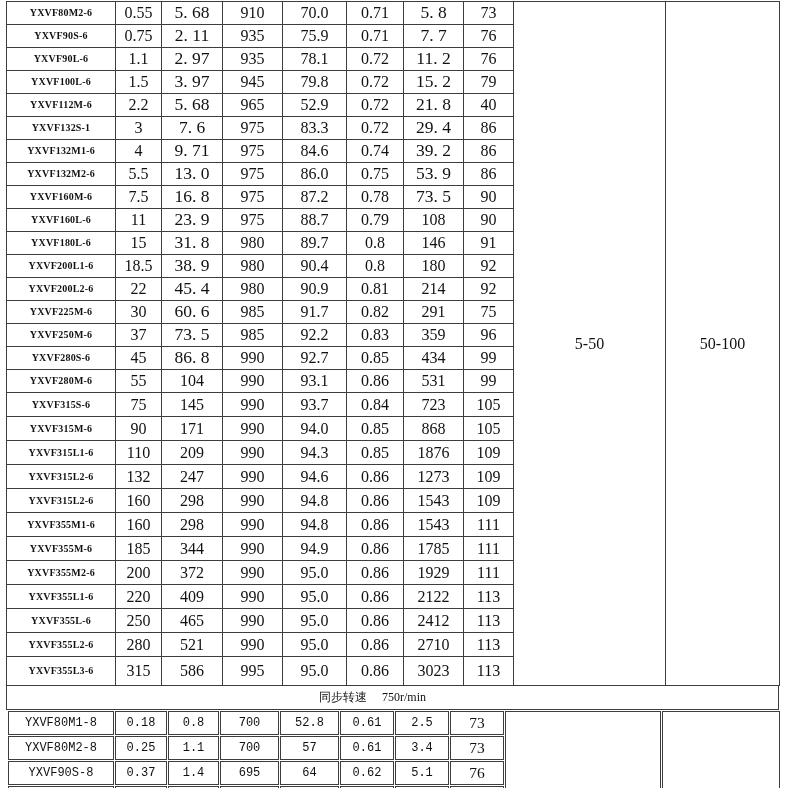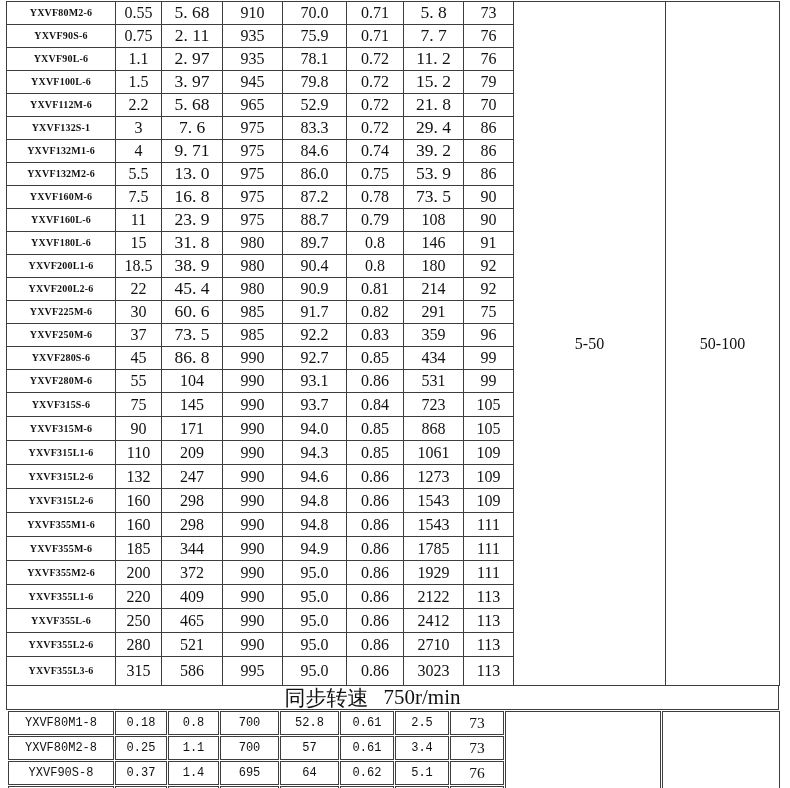--- a/index.html
+++ b/index.html
@@ -31,21 +31,21 @@
   .t6 tr:last-child td{height:28px;}
   .t6 td.model{letter-spacing:0.2px;font-size:10px;font-weight:bold;}
   .t6 td.wide{font-size:17.5px;}
   .t6 td.range-cell{font-size:16px;}
 
   
   .divider{
     width:773px;margin-left:6px;height:24px;box-sizing:border-box;
     border:1px solid var(--line);border-top:none;
     display:flex;align-items:center;justify-content:center;
-    gap:15px;font-size:21px;padding-right:40px;
+    gap:15px;font-size:12px;padding-right:40px;
     background:var(--bg);
   }
 
   
   table.t8{
     border-collapse:separate;border-spacing:1px;table-layout:fixed;
     width:774px;margin:0 0 0 7px;
     font-family:"Liberation Sans", sans-serif;
   }
   .t8 td{
@@ -119,21 +119,21 @@
           <td class="noise_db">79</td>
         </tr>
         <tr>
           <td class="model">YXVF112M-6</td>
           <td class="power_kw">2.2</td>
           <td class="current_a wide">5. 68</td>
           <td class="speed_rpm">965</td>
           <td class="efficiency_pct">52.9</td>
           <td class="power_factor">0.72</td>
           <td class="torque_nm wide">21. 8</td>
-          <td class="noise_db">70</td>
+          <td class="noise_db">40</td>
         </tr>
         <tr>
           <td class="model">YXVF132S-1</td>
           <td class="power_kw">3</td>
           <td class="current_a wide">7. 6</td>
           <td class="speed_rpm">975</td>
           <td class="efficiency_pct">83.3</td>
           <td class="power_factor">0.72</td>
           <td class="torque_nm wide">29. 4</td>
           <td class="noise_db">86</td>
@@ -268,21 +268,21 @@
           <td class="torque_nm">868</td>
           <td class="noise_db">105</td>
         </tr>
         <tr>
           <td class="model">YXVF315L1-6</td>
           <td class="power_kw">110</td>
           <td class="current_a">209</td>
           <td class="speed_rpm">990</td>
           <td class="efficiency_pct">94.3</td>
           <td class="power_factor">0.85</td>
-          <td class="torque_nm">1061</td>
+          <td class="torque_nm">1876</td>
           <td class="noise_db">109</td>
         </tr>
         <tr>
           <td class="model">YXVF315L2-6</td>
           <td class="power_kw">132</td>
           <td class="current_a">247</td>
           <td class="speed_rpm">990</td>
           <td class="efficiency_pct">94.6</td>
           <td class="power_factor">0.86</td>
           <td class="torque_nm">1273</td>

